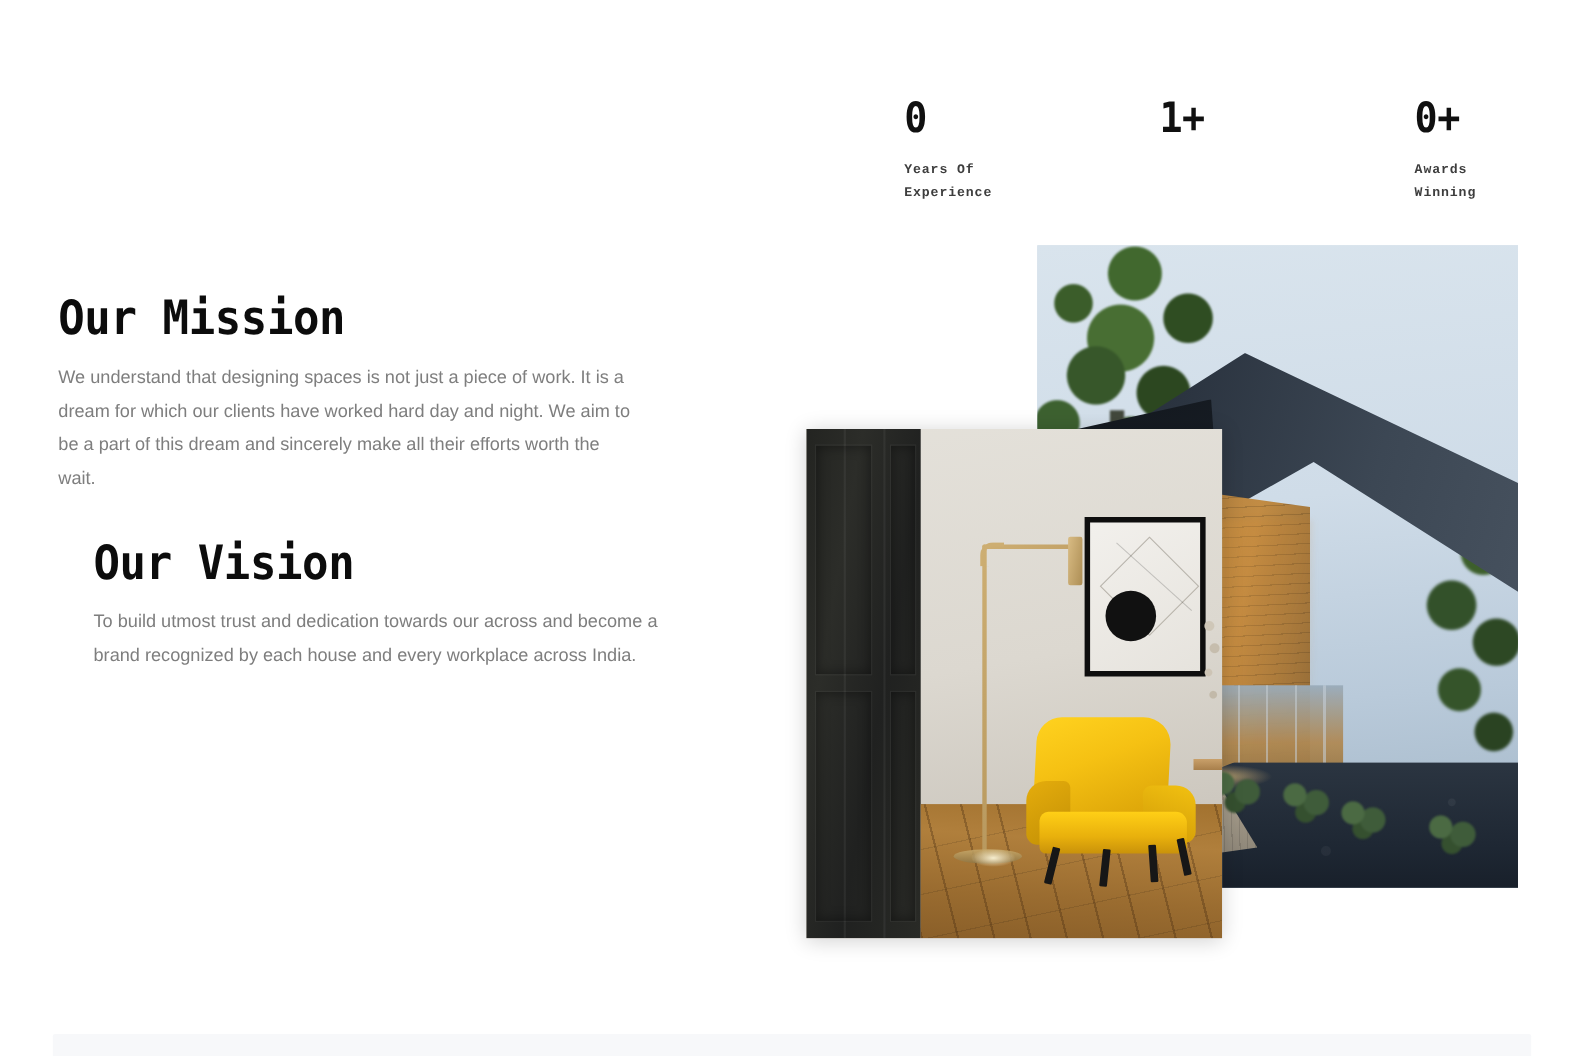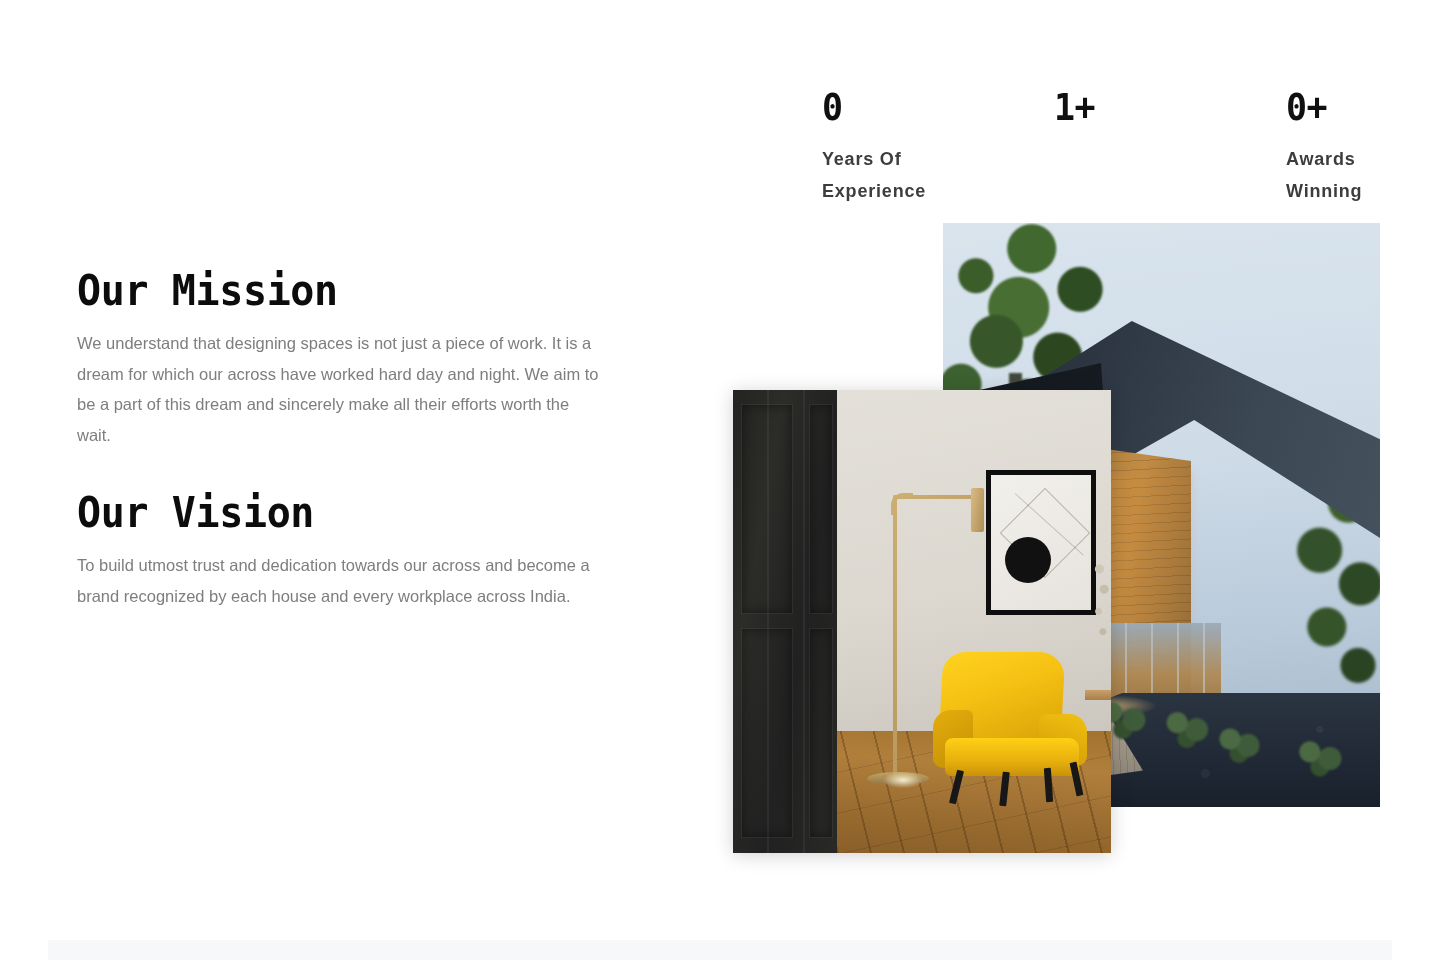--- a/index.html
+++ b/index.html
@@ -53,33 +53,33 @@
     font-size: 38px;
     font-weight: 700;
     line-height: 1;
     color: #101010;
     letter-spacing: -0.5px;
     margin-bottom: 18px;
     transform: scaleX(0.92);
     transform-origin: left center;
   }
   .stat-label {
-    font-family: Liberation Sans, sans-serif;
-    font-size: 18px;
+    font-family: Liberation Mono, monospace;
+    font-size: 12px;
     font-weight: 700;
     line-height: 1.75;
     color: #3d3d3d;
     letter-spacing: 0.8px;
     white-space: pre-line;
   }
 
   
   .copy {
     position: absolute;
-    left: 77px;
+    left: 53px;
     top: 266px;
     width: 560px;
   }
   .section-heading {
     font-family: "DejaVu Sans Mono", "Liberation Mono", monospace;
     font-size: 43px;
     font-weight: 700;
     line-height: 1.12;
     color: #0c0c0c;
     margin: 0 0 14px 0;
@@ -89,21 +89,21 @@
   }
   .section-body {
     font-family: "Liberation Sans", "DejaVu Sans", sans-serif;
     font-size: 16.5px;
     line-height: 30.5px;
     color: #7e7e7e;
     margin: 0;
     max-width: 530px;
     font-weight: 400;
   }
-  .block-vision { margin-top: 38px; }
+  .block-vision { margin-top: 38px; margin-left: 32px; }
 
   
   .collage {
     position: absolute;
     left: 733px;
     top: 223px;
     width: 660px;
     height: 640px;
   }
 
@@ -473,21 +473,21 @@
       <div class="stat-label nosel">Awards
 Winning</div>
     </div>
 
   </div>
 
   <div class="copy">
 
     <div class="block-mission">
       <h2 class="section-heading nosel">Our Mission</h2>
-      <p class="section-body">We understand that designing spaces is not just a piece of work. It is a dream for which our across have worked hard day and night. We aim to be a part of this dream and sincerely make all their efforts worth the wait.</p>
+      <p class="section-body">We understand that designing spaces is not just a piece of work. It is a dream for which our clients have worked hard day and night. We aim to be a part of this dream and sincerely make all their efforts worth the wait.</p>
     </div>
 
     <div class="block-vision">
       <h2 class="section-heading nosel">Our Vision</h2>
       <p class="section-body">To build utmost trust and dedication towards our across and become a brand recognized by each house and every workplace across India.</p>
     </div>
 
   </div>
 
   <div class="collage">

